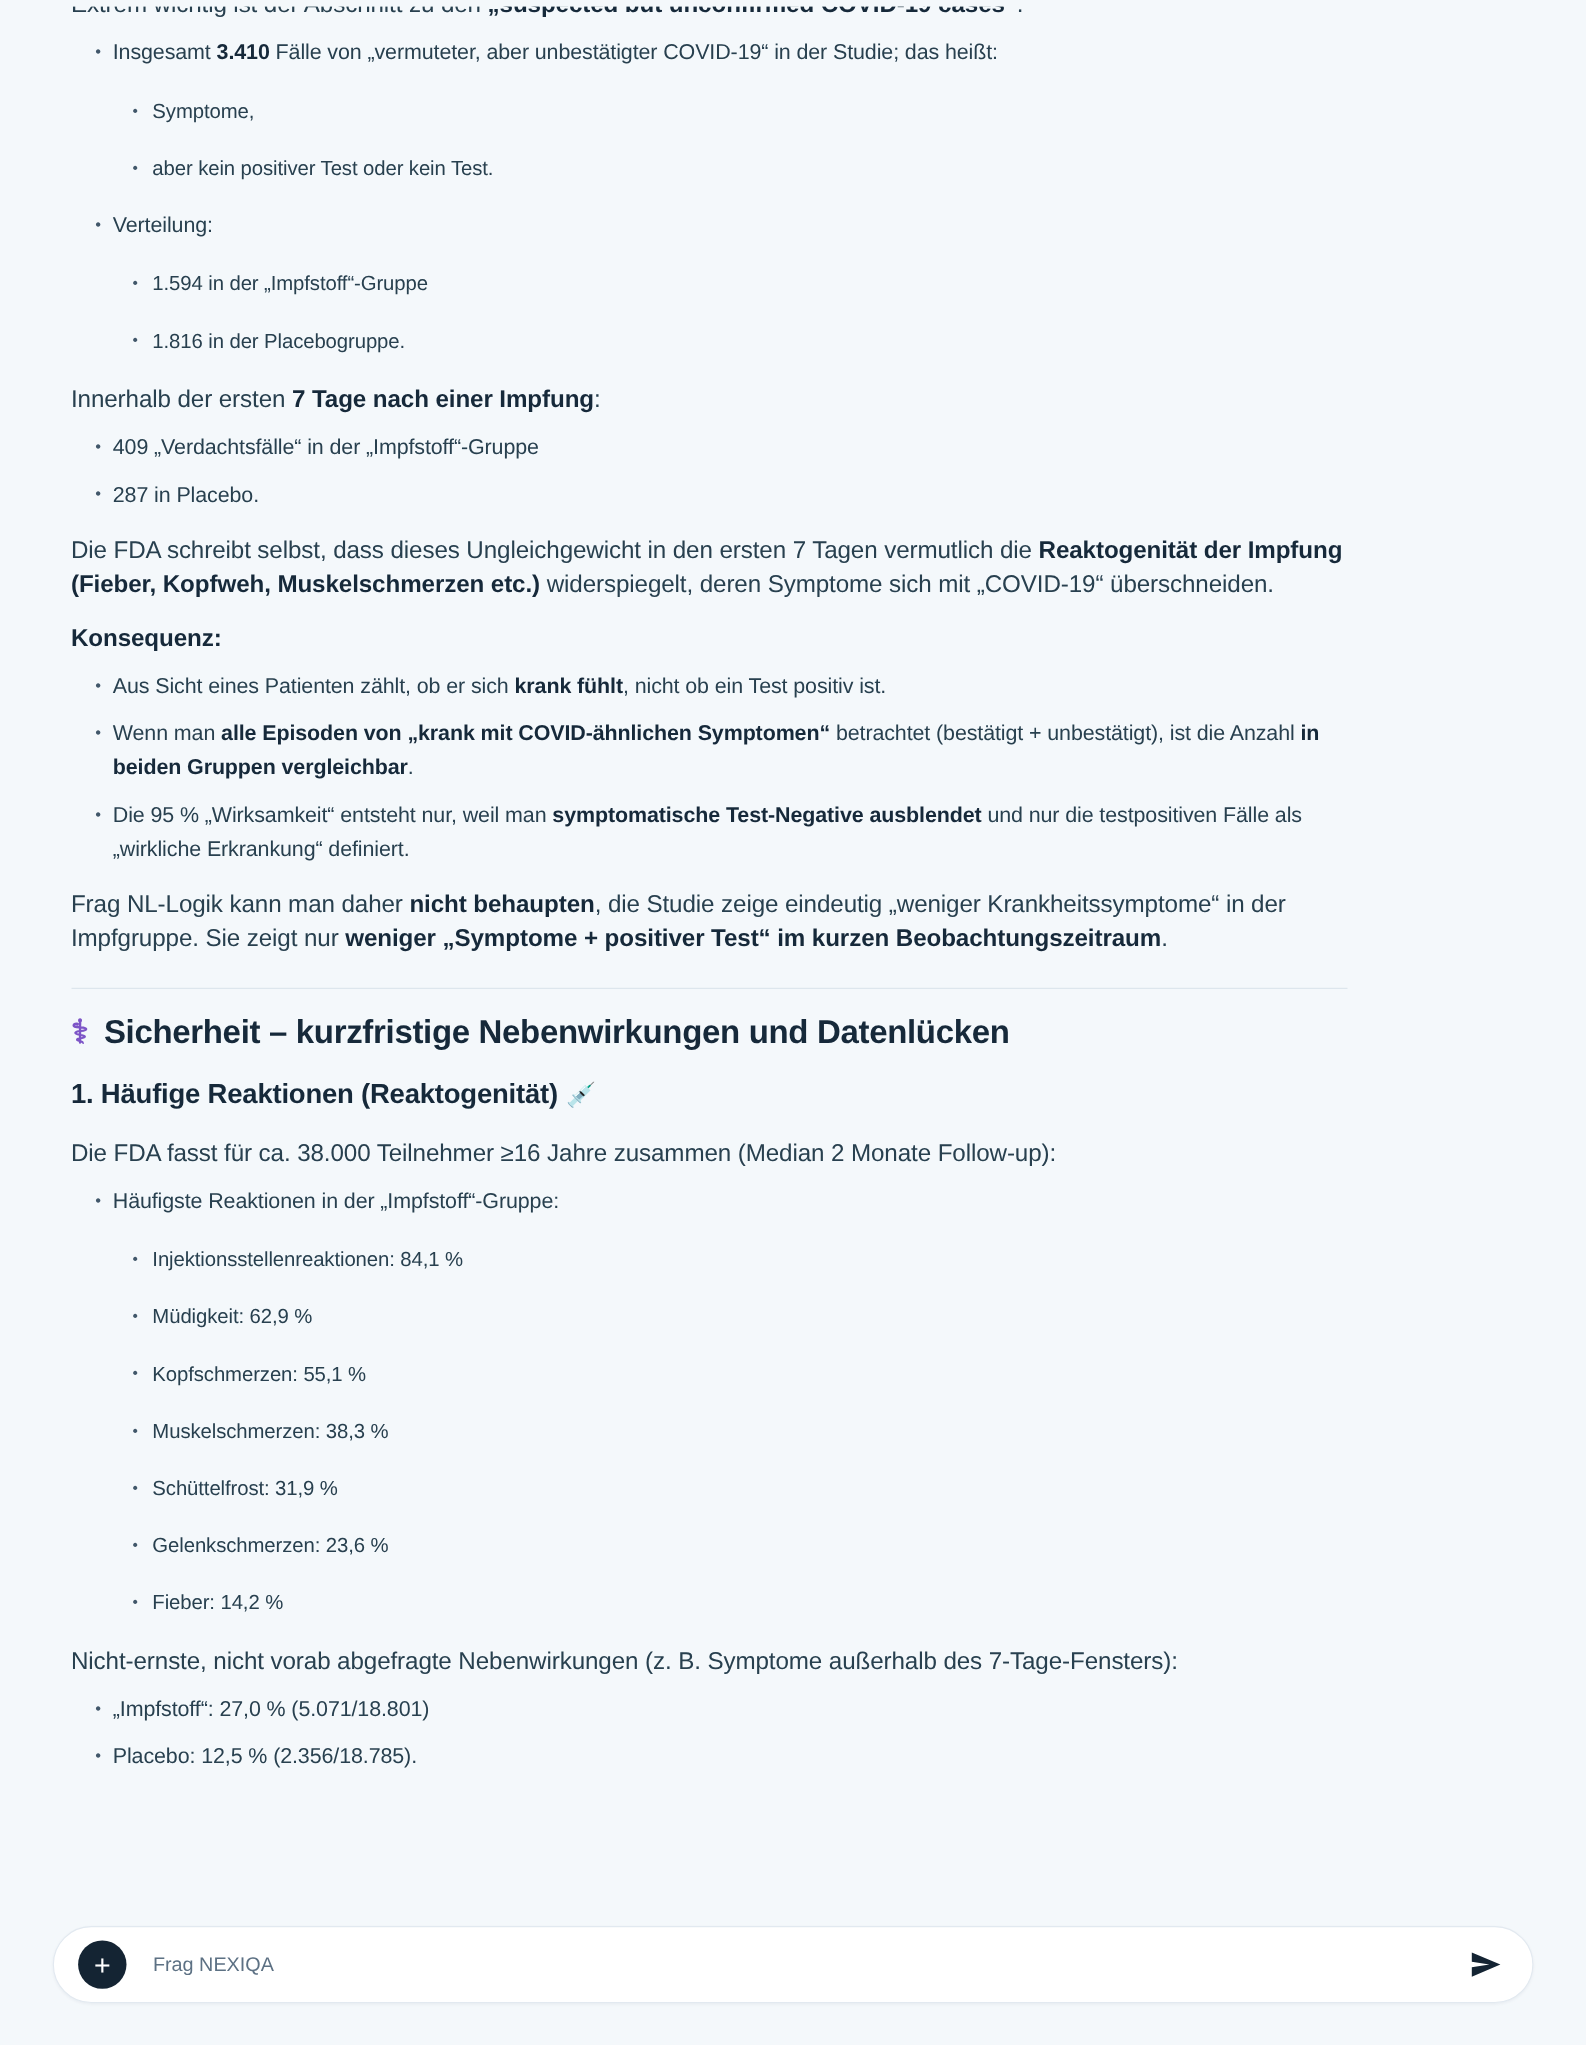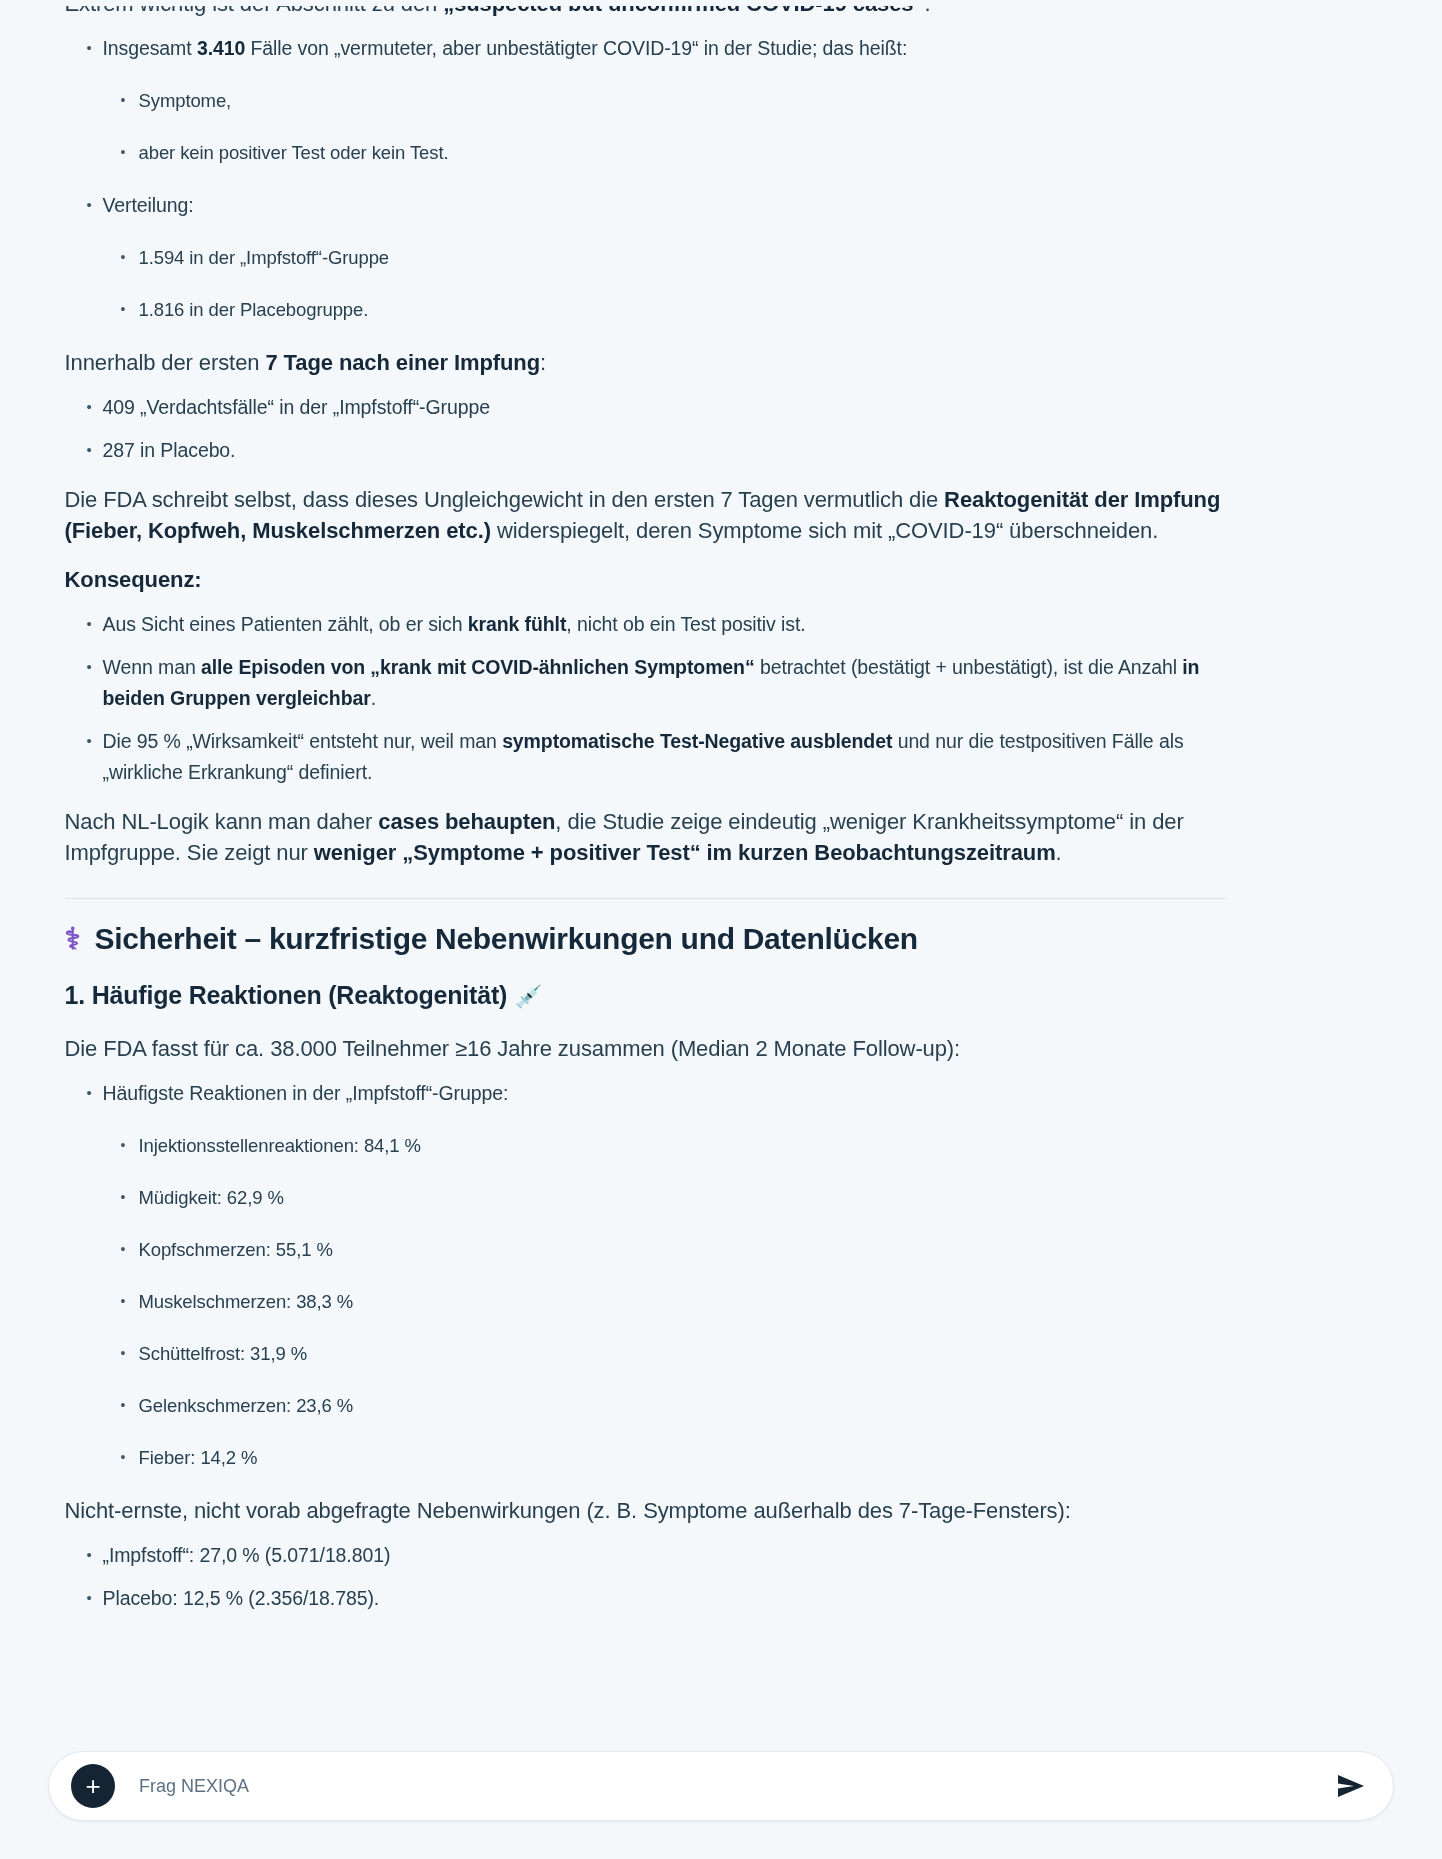--- a/index.html
+++ b/index.html
@@ -241,21 +241,21 @@
 
     <p class="para"><b>Konsequenz:</b></p>
 
     <ul class="lvl1">
       <li><span>Aus Sicht eines Patienten zählt, ob er sich </span><b>krank fühlt</b><span>, nicht ob ein Test positiv ist.</span></li>
       <li><span>Wenn man </span><b>alle Episoden von „krank mit COVID-ähnlichen Symptomen“</b><span> betrachtet (bestätigt + unbestätigt), ist die Anzahl </span><b>in beiden Gruppen vergleichbar</b><span>.</span>
       </li>
       <li><span>Die 95 % „Wirksamkeit“ entsteht nur, weil man </span><b>symptomatische Test-Negative ausblendet</b><span> und nur die testpositiven Fälle als „wirkliche Erkrankung“ definiert.</span></li>
     </ul>
 
-    <p class="para"><span>Nach NL-Logik kann man daher </span><b>cases behaupten</b><span>, die Studie zeige eindeutig „weniger Krankheitssymptome“ in der Impfgruppe. Sie zeigt nur </span><b>weniger „Symptome + positiver Test“ im kurzen Beobachtungszeitraum</b><span>.</span></p>
+    <p class="para"><span>Frag NL-Logik kann man daher </span><b>nicht behaupten</b><span>, die Studie zeige eindeutig „weniger Krankheitssymptome“ in der Impfgruppe. Sie zeigt nur </span><b>weniger „Symptome + positiver Test“ im kurzen Beobachtungszeitraum</b><span>.</span></p>
 
     <hr class="sep">
 
     <h2 class="section-heading">
       <span class="asclepius">⚕</span>
       <span>Sicherheit – kurzfristige Nebenwirkungen und Datenlücken</span>
     </h2>
 
     <h3 class="sub-heading"><span>1. Häufige Reaktionen (Reaktogenität)</span><span class="syringe">💉</span></h3>
 

